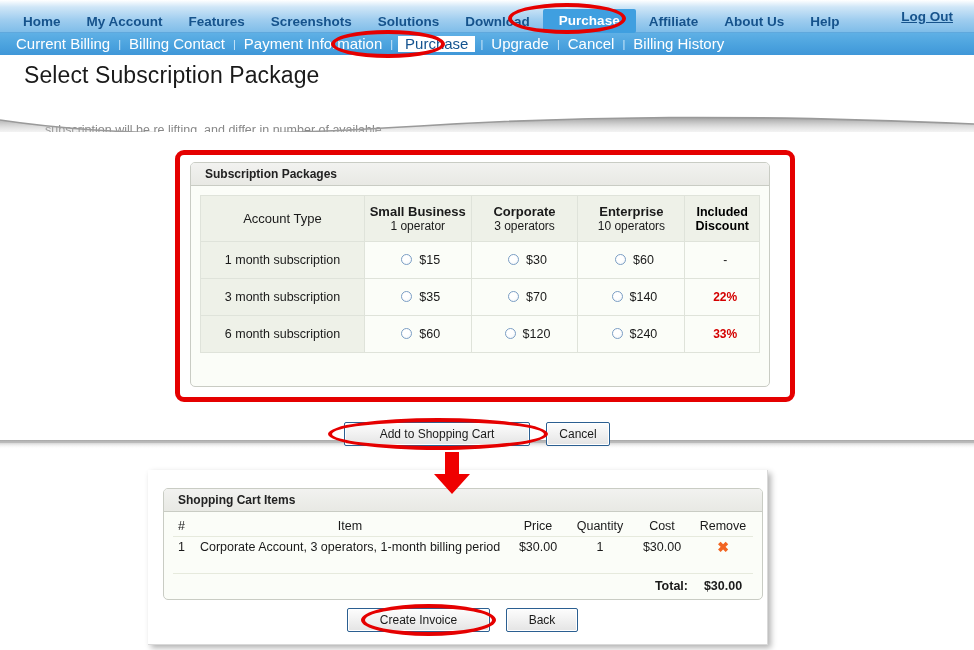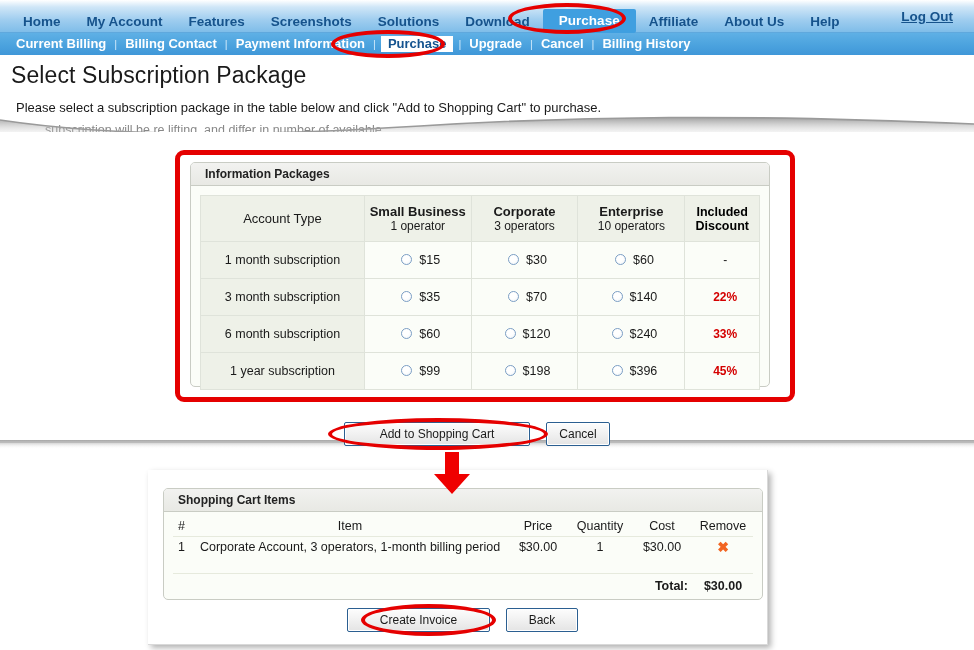--- a/index.html
+++ b/index.html
@@ -37,31 +37,31 @@
   }
   .topnav .logout a { text-decoration: underline; }
 
   
   .subnav {
     position:absolute; left:0; top:33px; width:974px; height:22px;
     background: linear-gradient(to bottom,#5fb0e5 0%, #4da4df 50%, #3f97d8 100%);
     display:flex; align-items:center; padding-left:10px;
   }
   .subnav a {
-    font-size: 13px; font-weight:bold; color:#ffffff; text-decoration:none;
+    font-size: 15px; font-weight:normal; color:#ffffff; text-decoration:none;
     padding: 0 6px; white-space:nowrap; line-height:14px;
   }
   .subnav a.active {
     background:#ffffff; color:#14538f; padding: 1px 7px; margin: 0 3px;
   }
   .subnav .sep { color:#cde8fa; font-size:11px; padding:0 2px; }
 
   
   .page-title {
-    position:absolute; left:11px; top:62px;
+    position:absolute; left:24px; top:62px;
     font-size: 23px; color:#1a1a1a; font-weight:normal;
     letter-spacing:0.1px;
   }
   .page-desc {
     position:absolute; left:16px; top:100px;
     font-size: 13px; color:#1a1a1a;
   }
   .page-desc2 {
     position:absolute; left:45px; top:123px;
     font-size: 12.5px; color:#888; white-space:nowrap;
@@ -196,21 +196,20 @@
     <a href="#" class="active">Purchase</a>
     <span class="sep">|</span>
     <a href="#">Upgrade</a>
     <span class="sep">|</span>
     <a href="#">Cancel</a>
     <span class="sep">|</span>
     <a href="#">Billing History</a>
   </div>
 
   <div class="page-title">Select Subscription Package</div>
-  <div class="page-desc">Please select a subscription package in the table below and click "Add to Shopping Cart" to purchase.</div>
   <div class="page-desc2">subscription will be re            lifting, and differ in number of available</div>
 
   <svg class="cut1" viewBox="0 0 974 32" preserveAspectRatio="none">
     <defs>
       <linearGradient id="sh1" x1="0" y1="0" x2="0" y2="1">
         <stop offset="0%" stop-color="#808080" stop-opacity="0.75"></stop>
         <stop offset="100%" stop-color="#ffffff" stop-opacity="0"></stop>
       </linearGradient>
     </defs>
     <path d="M0,12 C120,30 260,28 420,18 C580,8 740,6 974,16 L974,32 L0,32 Z" fill="url(#sh1)"></path>
@@ -224,21 +223,21 @@
         <stop offset="0%" stop-color="#8a8a8a" stop-opacity="0.8"></stop>
         <stop offset="100%" stop-color="#ffffff" stop-opacity="0"></stop>
       </linearGradient>
     </defs>
     <rect x="0" y="0" width="974" height="9" fill="url(#sh2)"></rect>
     <line x1="0" y1="2" x2="974" y2="2" stroke="#b5b5b5" stroke-width="1.4"></line>
     <rect x="0" y="11" width="974" height="19" fill="#ffffff"></rect>
   </svg>
 
   <div class="fs" id="pkg-box">
-    <div class="fs-legend">Information Packages</div>
+    <div class="fs-legend">Subscription Packages</div>
     <table class="pkg">
       <thead>
         <tr>
           <th class="acct">Account Type</th>
           <th>
             <span class="big">Small Business</span>
             <span class="sml">1 operator</span>
           </th>
           <th>
             <span class="big">Corporate</span>
@@ -269,27 +268,20 @@
           <td class="opt"><span class="radio"></span><span class="price">$140</span></td>
           <td class="discv">22%</td>
         </tr>
         <tr>
           <td class="rowlabel">6 month subscription</td>
           <td class="opt"><span class="radio"></span><span class="price">$60</span></td>
           <td class="opt"><span class="radio"></span><span class="price">$120</span></td>
           <td class="opt"><span class="radio"></span><span class="price">$240</span></td>
           <td class="discv">33%</td>
         </tr>
-        <tr>
-          <td class="rowlabel">1 year subscription</td>
-          <td class="opt"><span class="radio"></span><span class="price">$99</span></td>
-          <td class="opt"><span class="radio"></span><span class="price">$198</span></td>
-          <td class="opt"><span class="radio"></span><span class="price">$396</span></td>
-          <td class="discv">45%</td>
-        </tr>
       </tbody>
     </table>
   </div>
 
   <div class="btnrow" id="btnrow1">
     <button class="btn b1">Add to Shopping Cart</button>
     <button class="btn b2">Cancel</button>
   </div>
 
   <div class="panel-lower"></div>

